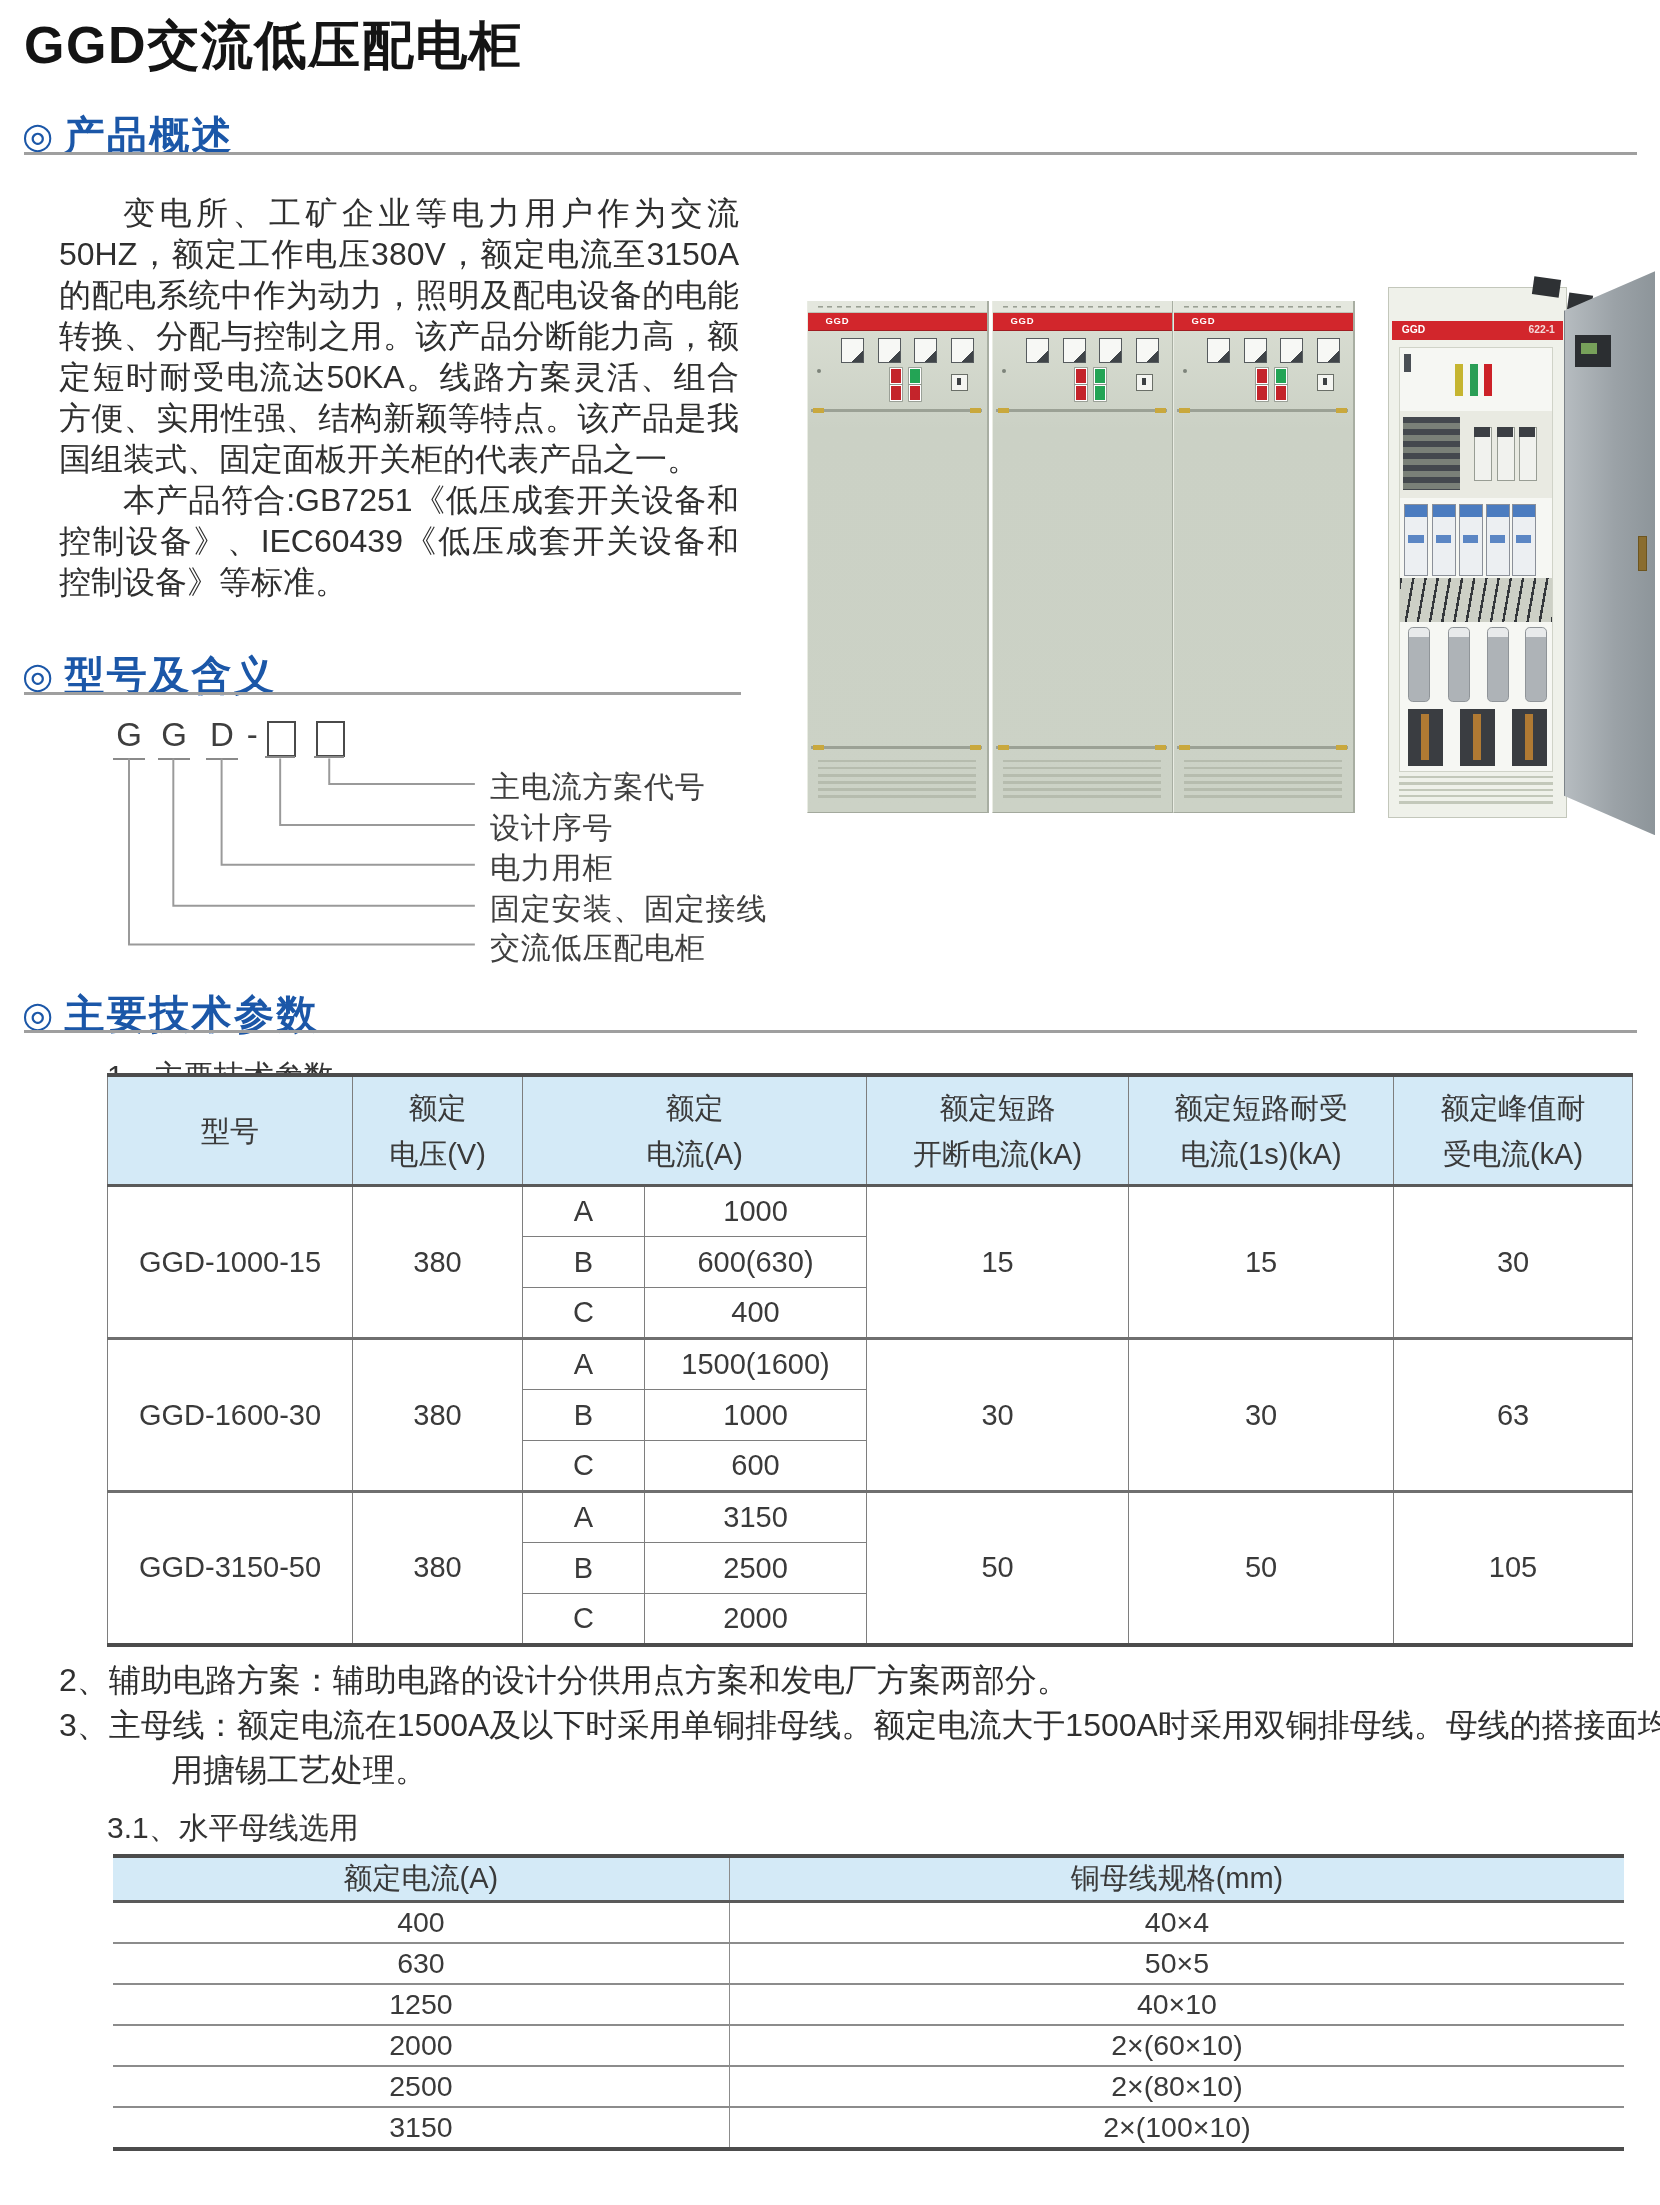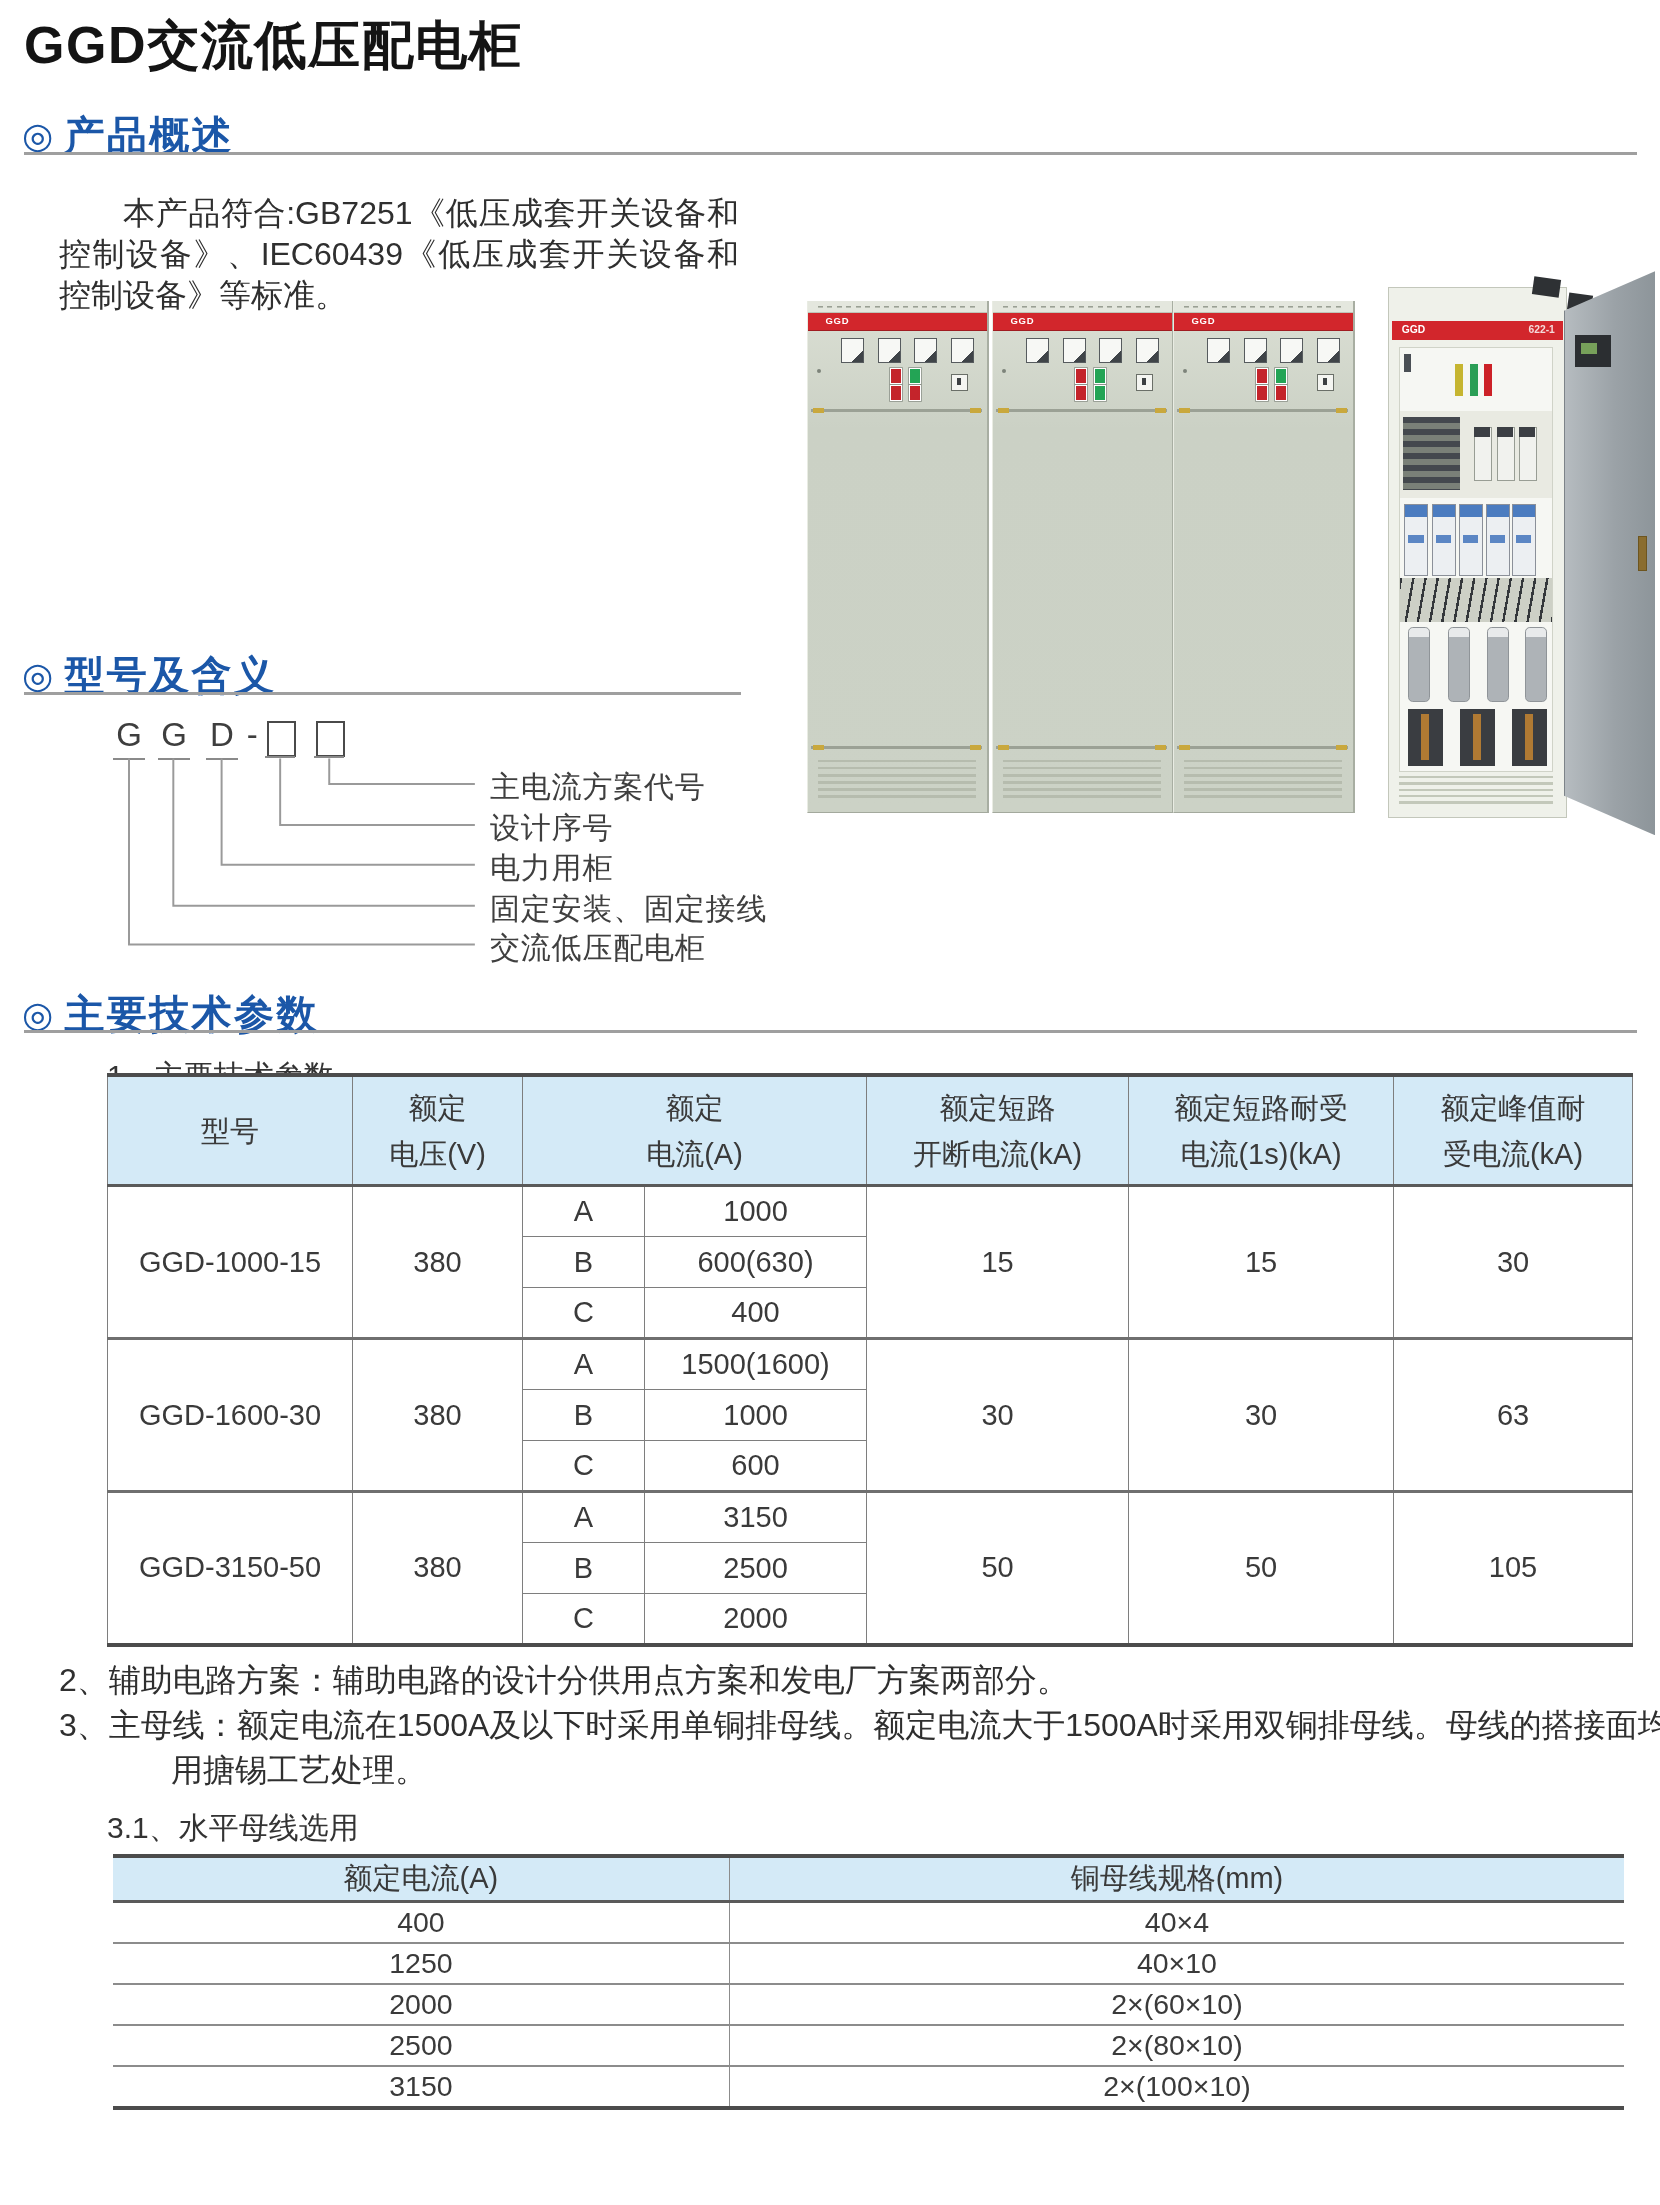--- a/index.html
+++ b/index.html
@@ -132,20 +132,21 @@
 
 <div class="abs page-title">GGD交流低压配电柜</div>
 
 <div class="abs sec-head" style="left:22px;top:108px;">
   <span class="marker">◎</span>
   <span class="sec-title">产品概述</span>
 </div>
 <div class="abs rule" style="left:24px;top:152px;width:1613px;"></div>
 
 <div class="abs overview">
+  <p>变电所、工矿企业等电力用户作为交流50HZ，额定工作电压380V，额定电流至3150A的配电系统中作为动力，照明及配电设备的电能转换、分配与控制之用。该产品分断能力高，额定短时耐受电流达50KA。线路方案灵活、组合方便、实用性强、结构新颖等特点。该产品是我国组装式、固定面板开关柜的代表产品之一。</p>
   <p>本产品符合:GB7251《低压成套开关设备和控制设备》、IEC60439《低压成套开关设备和控制设备》等标准。</p>
 </div>
 
 <div class="abs photo">
 
   <div class="cab" style="left:23px;">
     <div class="cab-topstrip"></div>
     <div class="cab-band">
       <span class="bandlabel">GGD</span>
     </div>
@@ -408,20 +409,24 @@
       <th>额定电流(A)</th>
       <th>铜母线规格(mm)</th>
     </tr>
   </thead>
   <tbody>
     <tr>
       <td>400</td>
       <td>40×4</td>
     </tr>
     <tr>
+      <td>630</td>
+      <td>50×5</td>
+    </tr>
+    <tr>
       <td>1250</td>
       <td>40×10</td>
     </tr>
     <tr>
       <td>2000</td>
       <td>2×(60×10)</td>
     </tr>
     <tr>
       <td>2500</td>
       <td>2×(80×10)</td>

